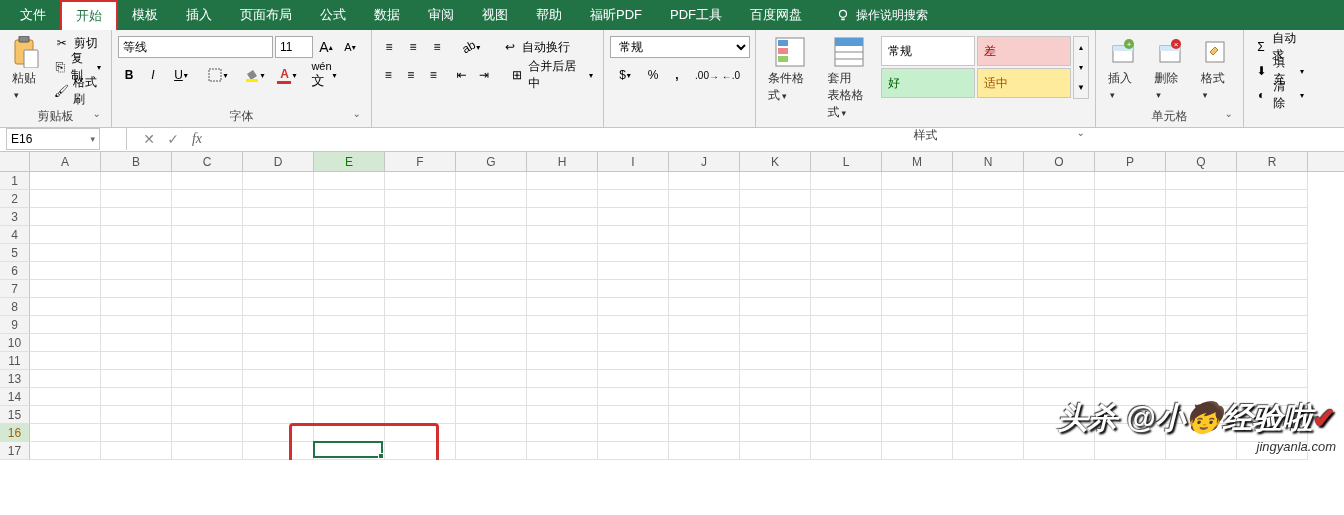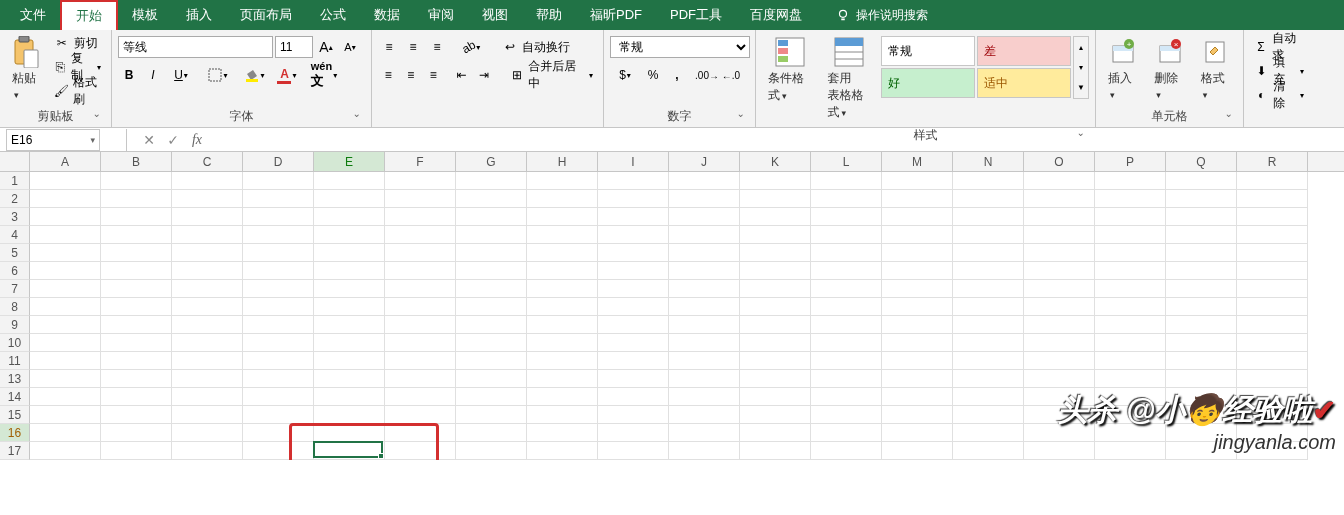--- a/index.html
+++ b/index.html
@@ -41,21 +41,21 @@
     .styles-box { display: flex; flex-direction: column; gap: 2px; }
     .style-row { display: flex; gap: 2px; }
     .style-cell { width: 94px; height: 30px; border: 1px solid #c6c6c6; display: flex; align-items: center; padding: 0 6px; font-size: 12px; cursor: pointer; }
     .style-normal { background: #fff; color: #000; }
     .style-bad { background: #f8cecc; color: #9c0006; }
     .style-good { background: #c6efce; color: #006100; }
     .style-neutral { background: #ffeb9c; color: #9c5700; }
     .style-more { width: 16px; height: 63px; border: 1px solid #c6c6c6; display: flex; flex-direction: column; align-items: center; justify-content: space-around; cursor: pointer; }
     
     
-    .formula-bar { height: 24px; border-bottom: 1px solid #c6c6c6; background: #fff; display: flex; align-items: center; }
+    .formula-bar { height: 24px; border-bottom: 1px solid #c6c6c6; background: #fff; display: flex; }
     .name-box { width: 94px; height: 22px; border: 1px solid #c6c6c6; margin-left: 6px; padding: 0 4px; display: flex; align-items: center; justify-content: space-between; font-size: 12px; }
     .name-box .dd-arrow { font-size: 9px; color: #666; }
     .fb-sep { width: 1px; height: 22px; background: #c6c6c6; margin: 0 10px 0 26px; }
     .fb-btn { width: 24px; height: 22px; display: inline-flex; align-items: center; justify-content: center; color: #888; font-size: 14px; }
     .fx-label { font-style: italic; font-family: "Times New Roman", serif; color: #666; }
     .fb-input-area { flex: 1; padding: 0 6px; }
     
     
     .grid-area { position: relative; }
     .col-headers { display: flex; height: 20px; background: #f3f3f3; border-bottom: 1px solid #c6c6c6; }
@@ -67,21 +67,21 @@
     .row-h { width: 30px; background: #f3f3f3; border-right: 1px solid #c6c6c6; border-bottom: 1px solid #e0e0e0; display: flex; align-items: center; justify-content: center; color: #555; font-size: 12px; }
     .row-h.sel { background: #d4e8d4; color: #a16207; }
     .cell { width: 71px; border-right: 1px solid #e0e0e0; border-bottom: 1px solid #e0e0e0; background: #fff; }
     
     .selection-border { position: absolute; border: 2px solid #217346; pointer-events: none; }
     .selection-handle { position: absolute; width: 6px; height: 6px; background: #217346; border: 1px solid #fff; bottom: -3px; right: -3px; }
     .red-annotation { position: absolute; border: 3px solid #d32f2f; border-radius: 4px; pointer-events: none; }
     
     .watermark { position: absolute; bottom: 6px; right: 8px; text-align: right; }
     .watermark-main { font-size: 30px; font-weight: bold; font-style: italic; color: #fff; text-shadow: 2px 2px 2px #000, -1px -1px 1px #444; }
-    .watermark-sub { font-size: 20px; font-style: italic; color: #333; text-shadow: 1px 1px 0 #fff; }
+    .watermark-sub { font-size: 13px; font-style: italic; color: #333; text-shadow: 1px 1px 0 #fff; }
     .watermark-check { color: #d32f2f; font-size: 28px; font-style: normal; font-weight: bold; }
     
     
     svg { display: block; }
   </style>
 </head>
 <body>
 
 <div class="tabs-bar">
   <div class="tab">文件</div>
@@ -181,21 +181,21 @@
           </div>
         <div class="icon-btn dd">
             <div style="display:flex;flex-direction:column;align-items:center;">
               <span style="color:#d32f2f;font-weight:bold;font-size:12px;">A</span>
               <div style="width:14px;height:3px;background:#d32f2f;"></div>
             </div>
             <span class="dd-arrow">▾</span>
           </div>
         <span style="width:3px;"></span>
         <div class="icon-btn dd">
-            <span style="font-size:11px;font-weight:bold;">wén<br><span style="font-size:13px;">文</span></span>
+            <span style="font-size:11px;">wén<br><span style="font-size:13px;">文</span></span>
             <span class="dd-arrow">▾</span>
           </div>
       </div>
     </div>
     <div class="ribbon-group-label">字体</div>
   </div>
 
   <div class="ribbon-group" style="width:232px;">
     <div class="ribbon-group-content" style="flex-direction:column;gap:6px;padding-top:4px;">
       <div class="icon-row">
@@ -240,21 +240,20 @@
           </div>
         <div class="icon-btn">%</div>
         <div class="icon-btn">
             <b>,</b>
           </div>
         <span style="width:4px;"></span>
         <div class="icon-btn" style="font-size:10px;">.00→</div>
         <div class="icon-btn" style="font-size:10px;">←.0</div>
       </div>
     </div>
-    <div class="ribbon-group-label">数字</div>
   </div>
 
   <div class="ribbon-group" style="width:340px;">
     <div class="ribbon-group-content">
       <div class="big-btn">
         <div class="big-btn-icon">
             <svg width="32" height="32">
               <rect x="2" y="2" width="28" height="28" fill="#fff" stroke="#888"></rect>
               <rect x="4" y="4" width="10" height="6" fill="#5b9bd5"></rect>
               <rect x="4" y="12" width="10" height="6" fill="#e88"></rect>

